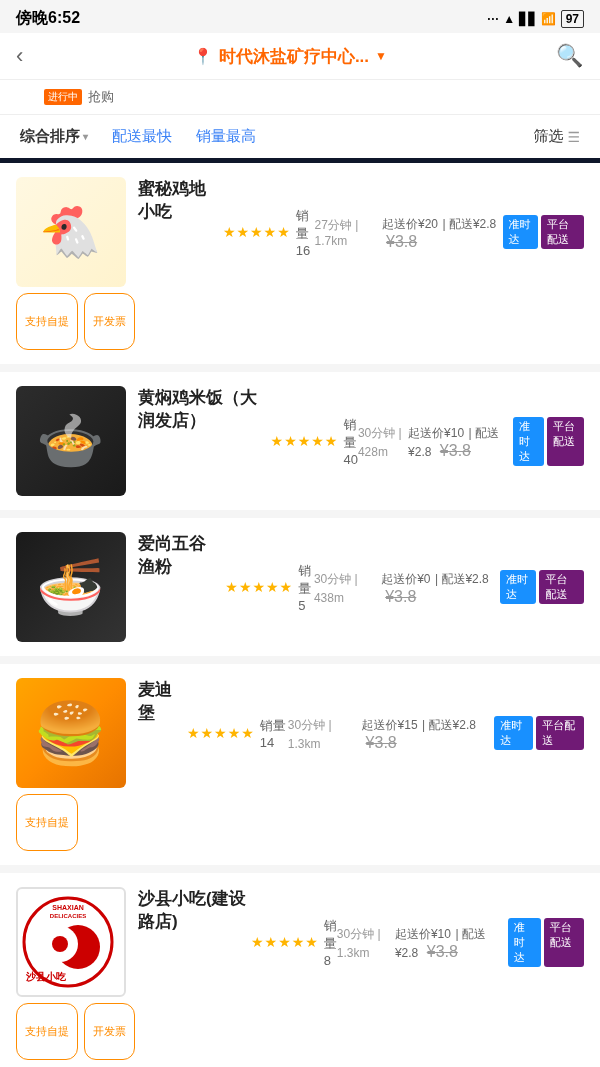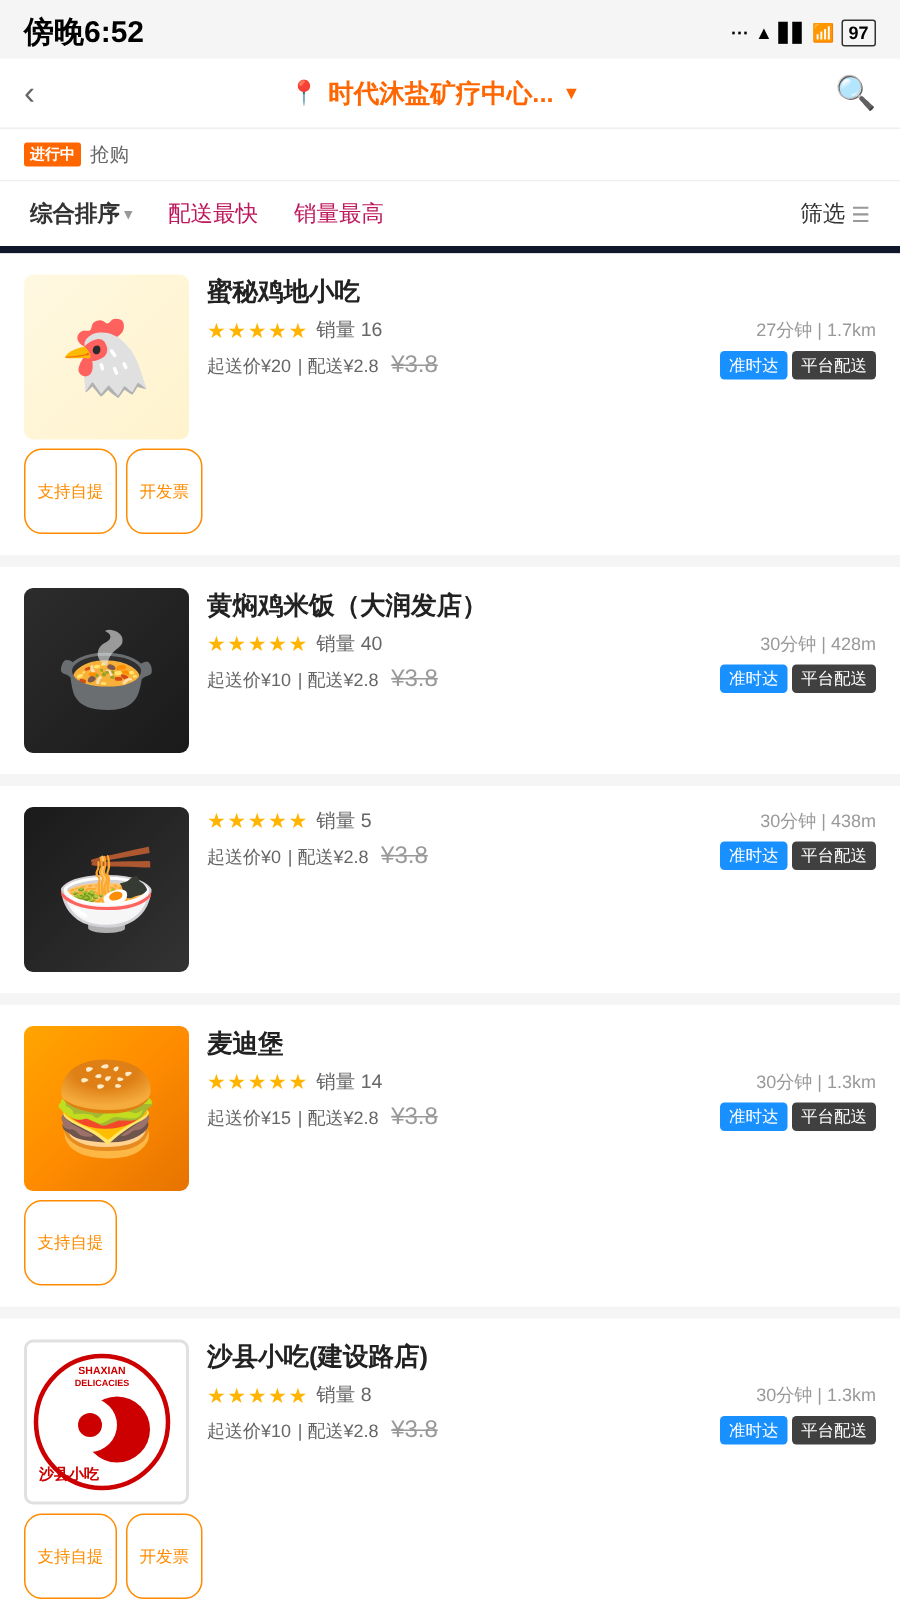--- a/index.html
+++ b/index.html
@@ -15,21 +15,21 @@
     
     .status-bar {
       background: #f5f5f5;
       display: flex;
       justify-content: space-between;
       align-items: center;
       padding: 8px 16px 4px;
       font-size: 14px;
       font-weight: 600;
     }
-    .status-time { font-size: 20px; font-weight: 600; }
+    .status-time { font-size: 16px; font-weight: 600; }
     .status-icons { display: flex; align-items: center; gap: 4px; font-size: 12px; }
 
     
     .header {
       background: #fff;
       display: flex;
       align-items: center;
       padding: 10px 16px;
       gap: 12px;
       border-bottom: 1px solid #eee;
@@ -72,39 +72,40 @@
       display: flex;
       align-items: center;
       gap: 6px;
     }
     .promo-badge {
       background: #ff6600;
       color: #fff;
       font-size: 10px;
       padding: 1px 4px;
       border-radius: 2px;
-      font-weight: 700;
+      font-weight: 400;
+      margin-left: 28px;
     }
     .promo-text {
       font-size: 13px;
       color: #666;
     }
 
     
     .sort-bar {
       background: #fff;
       display: flex;
       align-items: center;
       padding: 12px 20px;
       gap: 0;
       border-bottom: 5px solid #0f172a;
     }
     .sort-item {
       font-size: 15px;
-      color: #be185d;
+      color: #3b82f6;
       margin-right: 24px;
       cursor: pointer;
       display: flex;
       align-items: center;
       gap: 3px;
     }
     .sort-item.active {
       color: #333;
       font-weight: 600;
     }
@@ -147,21 +148,21 @@
       overflow: hidden;
       display: flex;
       align-items: center;
       justify-content: center;
       font-size: 40px;
     }
 
     .restaurant-info {
       flex: 1;
       display: flex;
-      flex-direction: column;
+      flex-direction: row;
       gap: 5px;
     }
 
     .restaurant-name {
       font-size: 17px;
       font-weight: 600;
       color: #222;
     }
 
     .rating-row {
@@ -204,21 +205,21 @@
     }
 
     .badge-blue {
       background: #1890ff;
       color: #fff;
       font-size: 11px;
       padding: 2px 6px;
       border-radius: 3px;
     }
     .badge-orange {
-      background: #404040;
+      background: #701a75;
       color: #fff;
       font-size: 11px;
       padding: 2px 6px;
       border-radius: 3px;
     }
 
     .tags-row {
       display: flex;
       gap: 6px;
       margin-top: 6px;
@@ -430,20 +431,21 @@
       </div>
     </div>
   </div>
 
   <div class="restaurant-card">
     <div class="restaurant-main">
       <div class="food-img-aishang">
         <span>🍜</span>
       </div>
       <div class="restaurant-info">
+        <div class="restaurant-name">爱尚五谷渔粉</div>
         <div class="rating-row">
           <div style="display:flex;align-items:center;">
             <div class="stars">
               <span class="star">★</span>
               <span class="star">★</span>
               <span class="star">★</span>
               <span class="star">★</span>
               <span class="star">★</span>
             </div>
             <span class="sales">销量 5</span>

